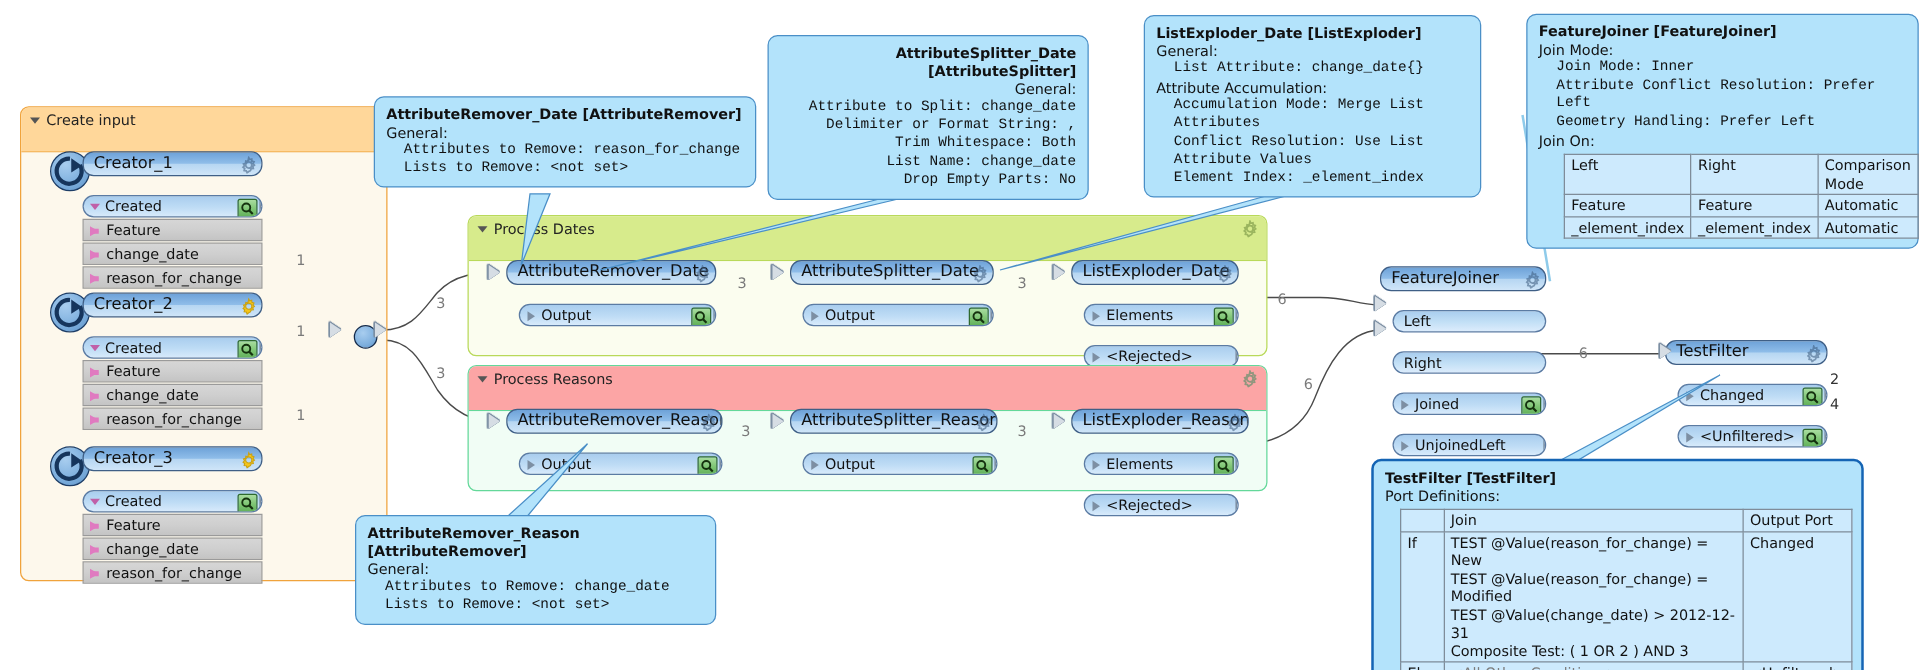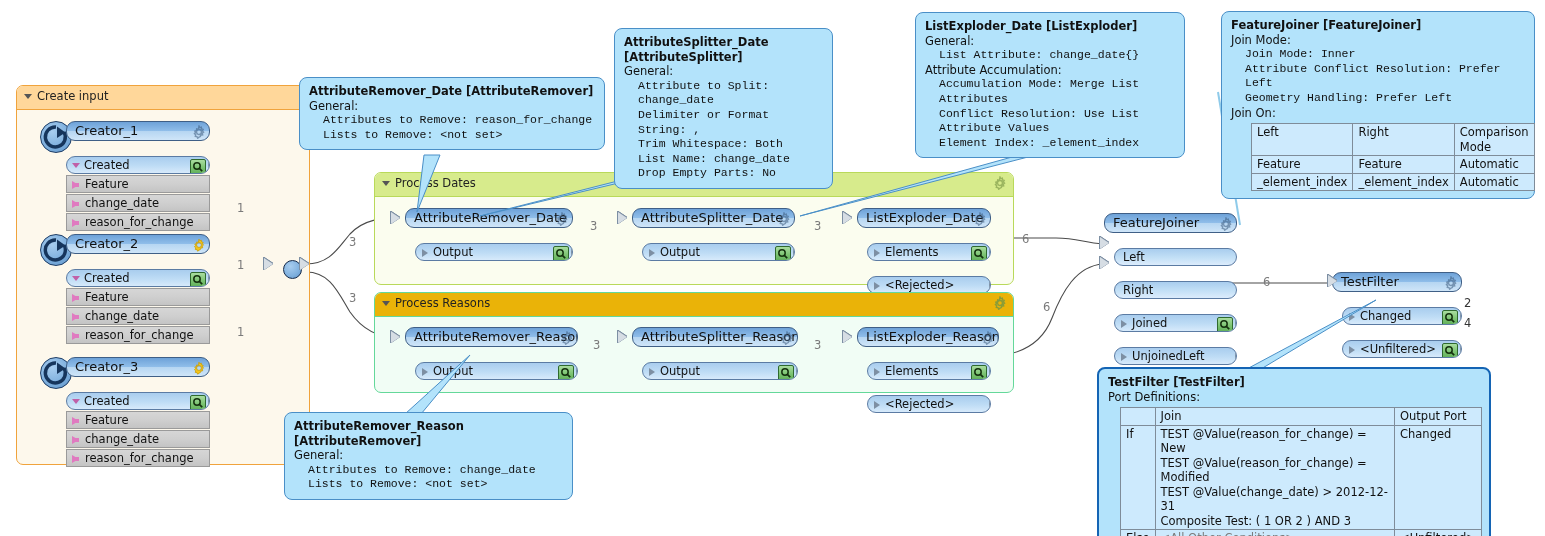--- a/index.html
+++ b/index.html
@@ -4,21 +4,21 @@
 <style>
   html,body{margin:0;padding:0;background:#ffffff;}
   body{width:1545px;height:536px;position:relative;overflow:hidden;
        font-family:"DejaVu Sans","Liberation Sans",sans-serif;
        font-size:11.5px;color:#1a1a1a;-webkit-font-smoothing:antialiased;}
   #canvas{position:absolute;left:0;top:0;width:1545px;height:536px;}
   .abs{position:absolute;}
 
   
   .group{position:absolute;border-radius:7px;box-sizing:border-box;}
-  .group-hdr{position:absolute;left:0;top:0;right:0;height:24px;
+  .group-hdr{position:absolute;left:0;top:0;right:0;height:36px;
              border-radius:6px 6px 0 0;box-sizing:border-box;
              font-size:11.5px;line-height:20px;padding-left:20px;color:#222;}
   .tri{position:absolute;left:7px;top:8px;width:0;height:0;
        border-left:4.5px solid transparent;border-right:4.5px solid transparent;
        border-top:5px solid #555;}
   .grp-gear{position:absolute;right:6px;top:3px;width:14px;height:14px;opacity:.55;}
 
   
   .node{position:absolute;}
   .ntitle{position:relative;height:20px;box-sizing:border-box;
@@ -313,21 +313,21 @@
     <div class="port out" style="margin-left:10px;">
       <span class="ptri"></span>
       <span>&lt;Rejected&gt;</span>
       <span class="outstub" style="right:-9px;top:2px;"></span>
     </div>
   </div>
   <span class="instub" style="left:843px;top:212px;"></span>
   <span class="lbl" style="left:1022px;top:232px;">6</span>
 
   <div class="group" style="left:374px;top:292px;width:640px;height:101px;border:1.5px solid #64d89a;background:#f1fdf5;">
-    <div class="group-hdr" style="background:#eab308;border-bottom:1px solid #64d89a;">
+    <div class="group-hdr" style="background:#fca5a5;border-bottom:1px solid #64d89a;">
       <span class="tri"></span>
       <span>Process Reasons</span>
       <span class="grp-gear">
         <svg width="14" height="14" viewBox="0 0 16 16">
             <path fill="none" stroke="#3a8a5f" stroke-width="1.6" d="M8 5.2a2.8 2.8 0 1 0 0 5.6 2.8 2.8 0 0 0 0-5.6M8 1.3l.8 1.7 1.9-.5.2 1.9 1.9.6-.9 1.7 1.3 1.4-1.5 1.2.5 1.9-1.9.2-.8 1.8L8 13.9l-1.5 1.2-.8-1.8-1.9-.2.5-1.9-1.5-1.2L4.1 8.7 3.2 7l1.9-.6.2-1.9 1.9.5z"></path>
           </svg>
       </span>
     </div>
   </div>
 
@@ -495,21 +495,21 @@
     <path d="M1218,92 L1240,225" fill="none" stroke="#8fcbea" stroke-width="2"></path>
   </svg>
 
   <div class="callout" style="left:299px;top:77px;width:306px;">
     <div class="ttl">AttributeRemover_Date [AttributeRemover]</div>
     <div>General:</div>
     <div class="ind1">Attributes to Remove: reason_for_change</div>
     <div class="ind1">Lists to Remove: &lt;not set&gt;</div>
   </div>
 
-  <div class="callout" style="left:614px;top:28px;width:219px;">
+  <div class="callout" style="left:614px;top:28px;width:257px;text-align:right;">
     <div class="ttl">AttributeSplitter_Date [AttributeSplitter]</div>
     <div>General:</div>
     <div class="ind1">Attribute to Split: change_date</div>
     <div class="ind1">Delimiter or Format String: ,</div>
     <div class="ind1">Trim Whitespace: Both</div>
     <div class="ind1">List Name: change_date</div>
     <div class="ind1">Drop Empty Parts: No</div>
   </div>
 
   <div class="callout" style="left:915px;top:12px;width:270px;">

